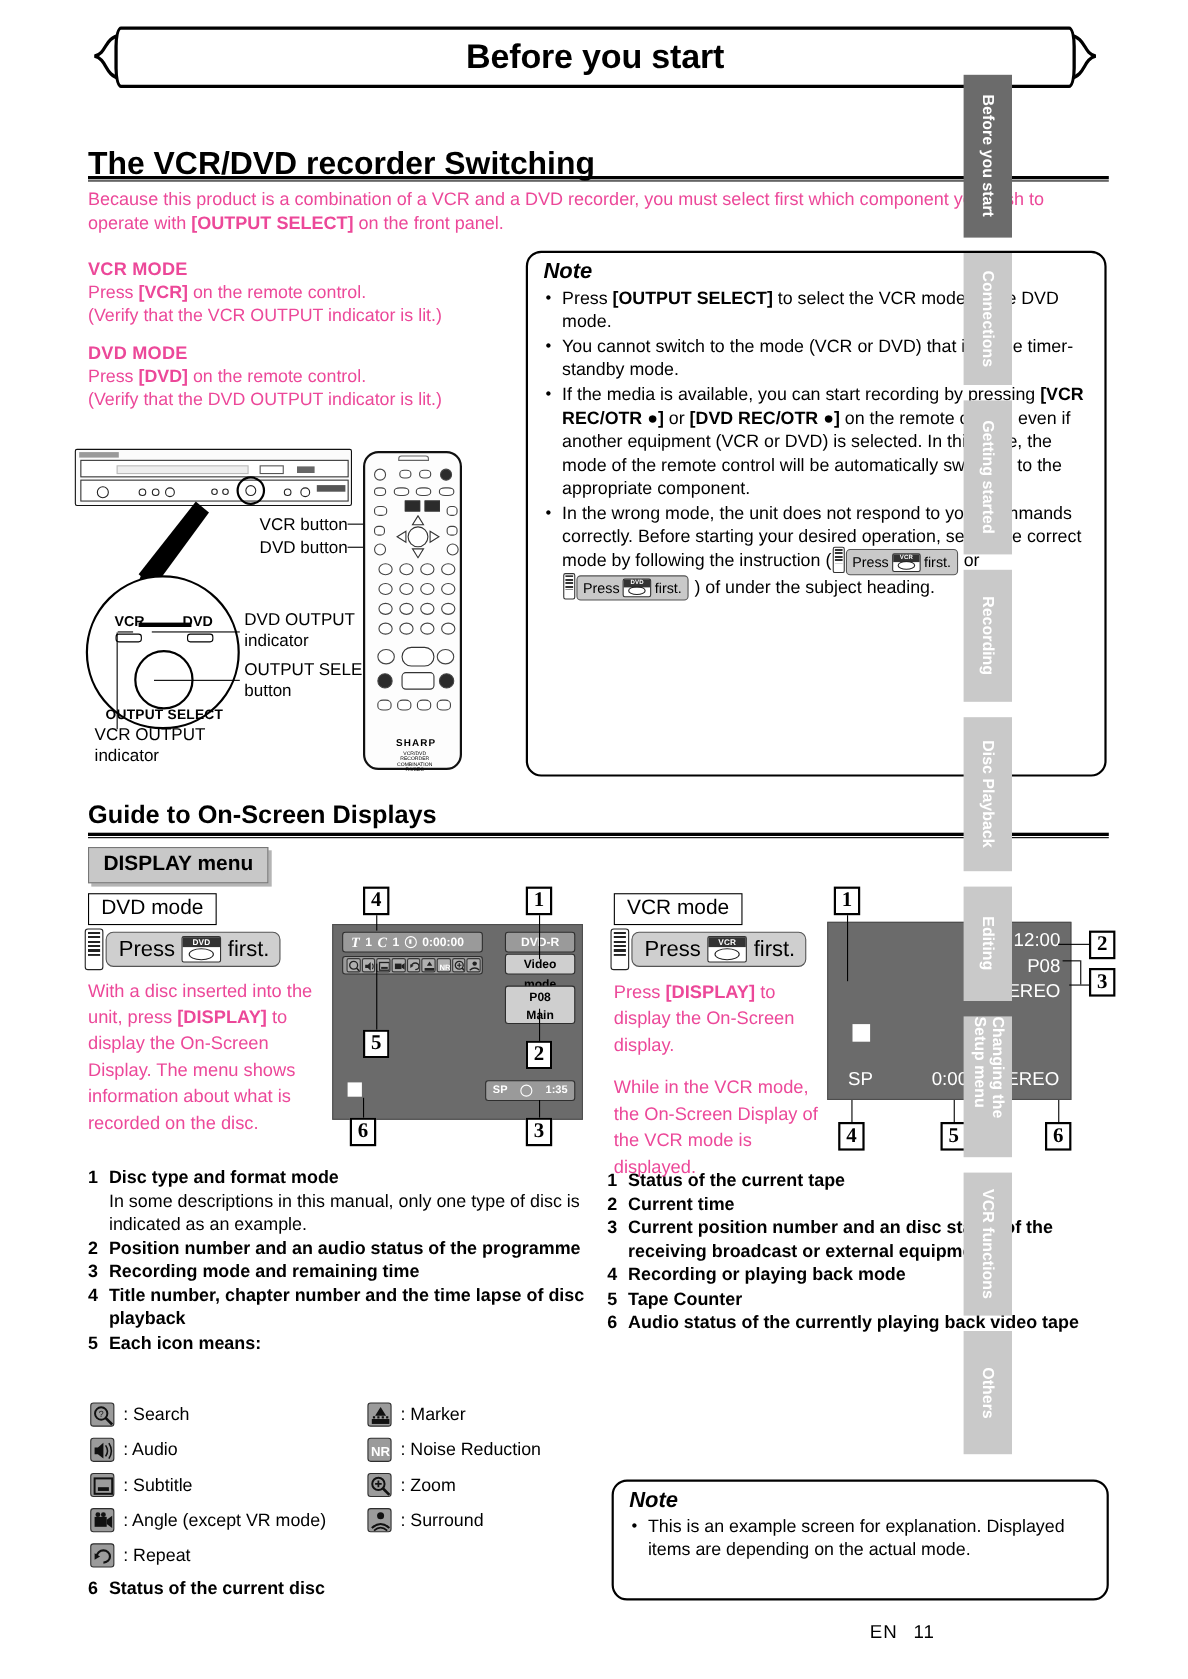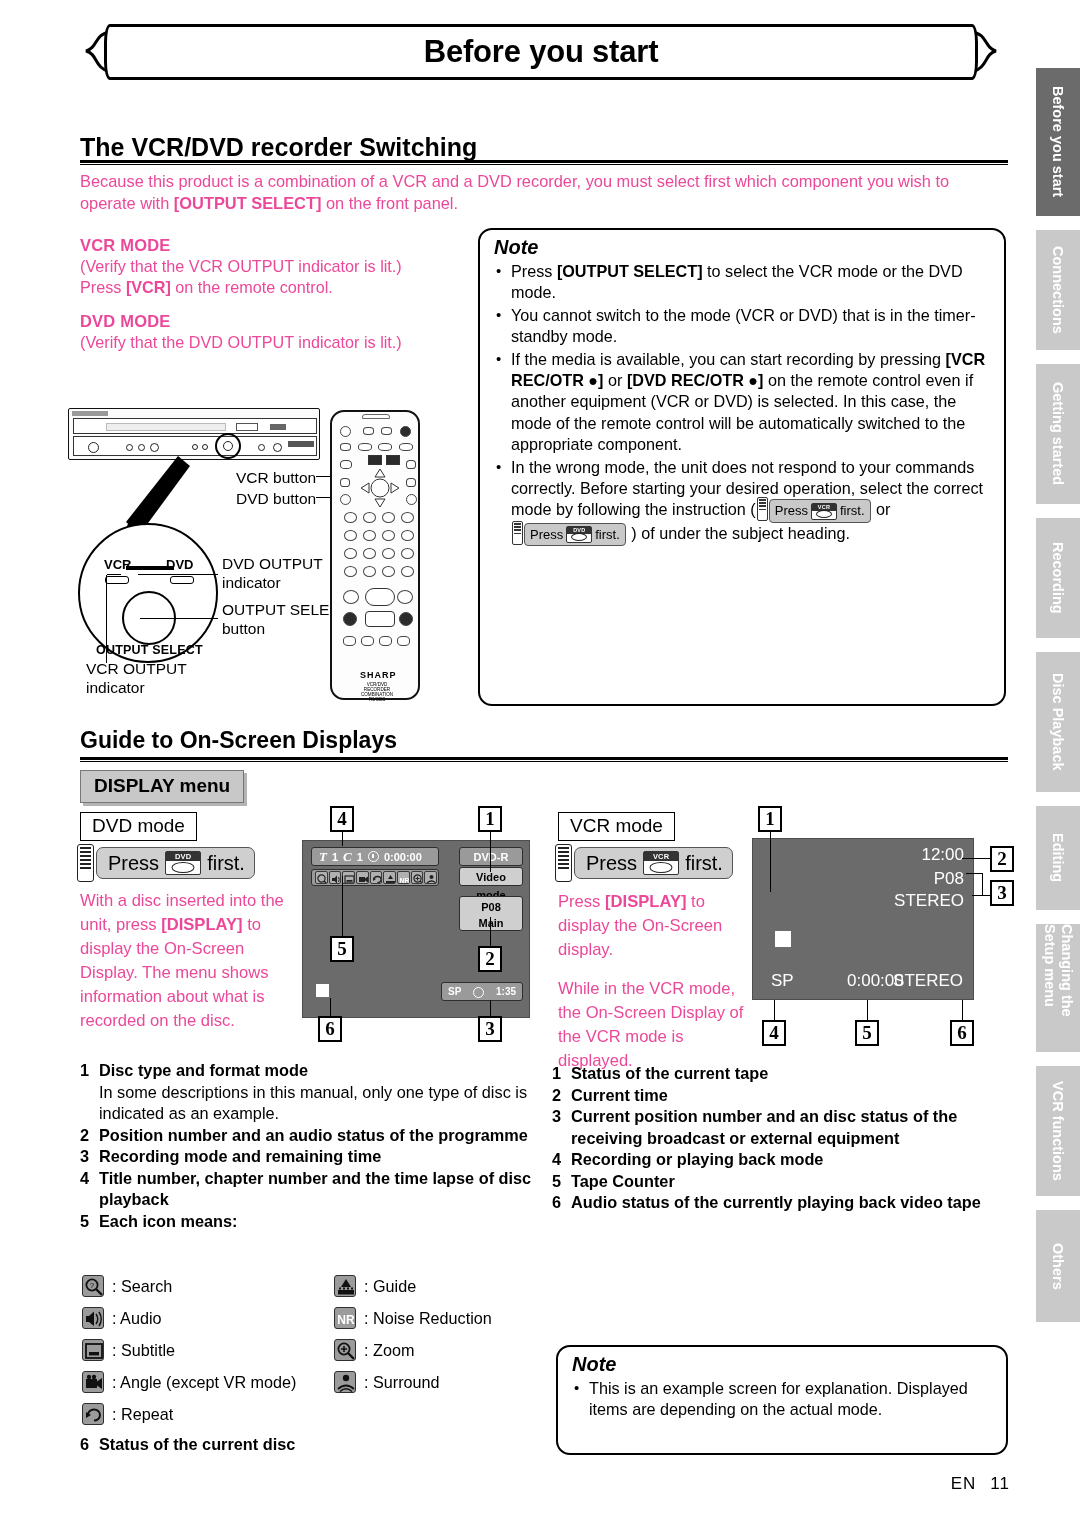--- a/index.html
+++ b/index.html
@@ -4,21 +4,21 @@
 <style>
   * { box-sizing: border-box; margin: 0; padding: 0; }
   body {
     width: 1080px; height: 1526px;
     background: #ffffff;
     font-family: "Liberation Sans", sans-serif;
     color: #000;
     position: relative;
     overflow: hidden;
   }
-  .page { position: relative; width: 1080px; height: 1526px; }
+  .page { position: relative; width: 920px; height: 1526px; }
 
   
   .banner-wrap { position: absolute; left: 72px; top: 24px; width: 938px; height: 60px; }
   .banner-box {
     position: absolute; left: 32px; top: 0; width: 874px; height: 56px;
     border: 3px solid #000; border-radius: 6px/18px; background: #fff;
   }
   .banner-title {
     position: absolute; left: 32px; top: 0; width: 874px; height: 56px;
     display: flex; align-items: center; justify-content: center;
@@ -31,21 +31,21 @@
   
   .sec-header {
     position: absolute; left: 80px; top: 82px; width: 928px; height: 42px;
     background: #5a5a5a; color: #fff;
     display: flex; align-items: center; justify-content: center;
     font-size: 25px; font-weight: bold;
   }
 
   
   .h2 {
-    position: absolute; font-size: 25px; font-weight: bold; color: #000;
+    position: absolute; font-size: 29px; font-weight: bold; color: #000;
   }
   .h2rule {
     position: absolute; border-top: 3px solid #000; border-bottom: 1.5px solid #000;
     height: 5px;
   }
 
   .body-text {
     position: absolute; font-size: 16.4px; line-height: 22px; color: #ec4899;
   }
   .b { font-weight: bold; }
@@ -239,28 +239,31 @@
 
   <div class="h2" style="left:80px; top:133px;">The VCR/DVD recorder Switching</div>
   <div class="h2rule" style="left:80px; top:160px; width:928px;"></div>
 
   <div class="body-text" style="left:80px; top:170px; width:928px;">
     <span>Because this product is a combination of a VCR and a DVD recorder, you must select first which component you wish to operate with </span><span class="b">[OUTPUT SELECT]</span><span> on the front panel.</span>
   </div>
 
   <div class="body-text" style="left:80px; top:234px; width:400px;">
     <div class="mode-title">VCR MODE</div>
-    <div class="mode-line">(Verify that the VCR OUTPUT indicator is lit.)</div>
     <div class="mode-line">
       <span>Press </span><span class="b">[VCR]</span><span> on the remote control.</span>
     </div>
+    <div class="mode-line">(Verify that the VCR OUTPUT indicator is lit.)</div>
   </div>
 
   <div class="body-text" style="left:80px; top:310px; width:400px;">
     <div class="mode-title">DVD MODE</div>
+    <div class="mode-line">
+      <span>Press </span><span class="b">[DVD]</span><span> on the remote control.</span>
+    </div>
     <div class="mode-line">(Verify that the DVD OUTPUT indicator is lit.)</div>
   </div>
 
   <div>
 
     <div class="vcr-unit" style="left:68px; top:408px; width:252px; height:52px;">
       <div style="position:absolute;left:3px;top:2px;width:36px;height:5px;background:#9a9a9a;"></div>
       <div class="vcr-row" style="left:4px; top:9px; width:244px; height:16px;">
         <div style="position:absolute;left:32px;top:4px;width:120px;height:8px;background:#eee;border:1px solid #bbb;"></div>
         <div style="position:absolute;left:162px;top:4px;width:22px;height:8px;border:1px solid #555;"></div>
@@ -616,21 +619,21 @@
     <span class="legend-ico">
         <svg width="22" height="22">
           <rect x="3" y="14" width="16" height="4.5" fill="#111"></rect>
           <polygon points="11,3 16,11 6,11" fill="#111"></polygon>
           <rect x="4" y="11.5" width="2" height="2" fill="#111"></rect>
           <rect x="8" y="11.5" width="2" height="2" fill="#111"></rect>
           <rect x="12" y="11.5" width="2" height="2" fill="#111"></rect>
           <rect x="16" y="11.5" width="2" height="2" fill="#111"></rect>
         </svg>
       </span>
-    <span>: Guide</span>
+    <span>: Marker</span>
   </div>
   <div class="legend-item" style="left:334px; top:1307px;">
     <span class="legend-ico">
         <svg width="22" height="22">
           <text x="11" y="16" font-size="12" font-weight="bold" text-anchor="middle" fill="#fff" font-family="Liberation Sans">NR</text>
         </svg>
       </span>
     <span>: Noise Reduction</span>
   </div>
   <div class="legend-item" style="left:334px; top:1339px;">

